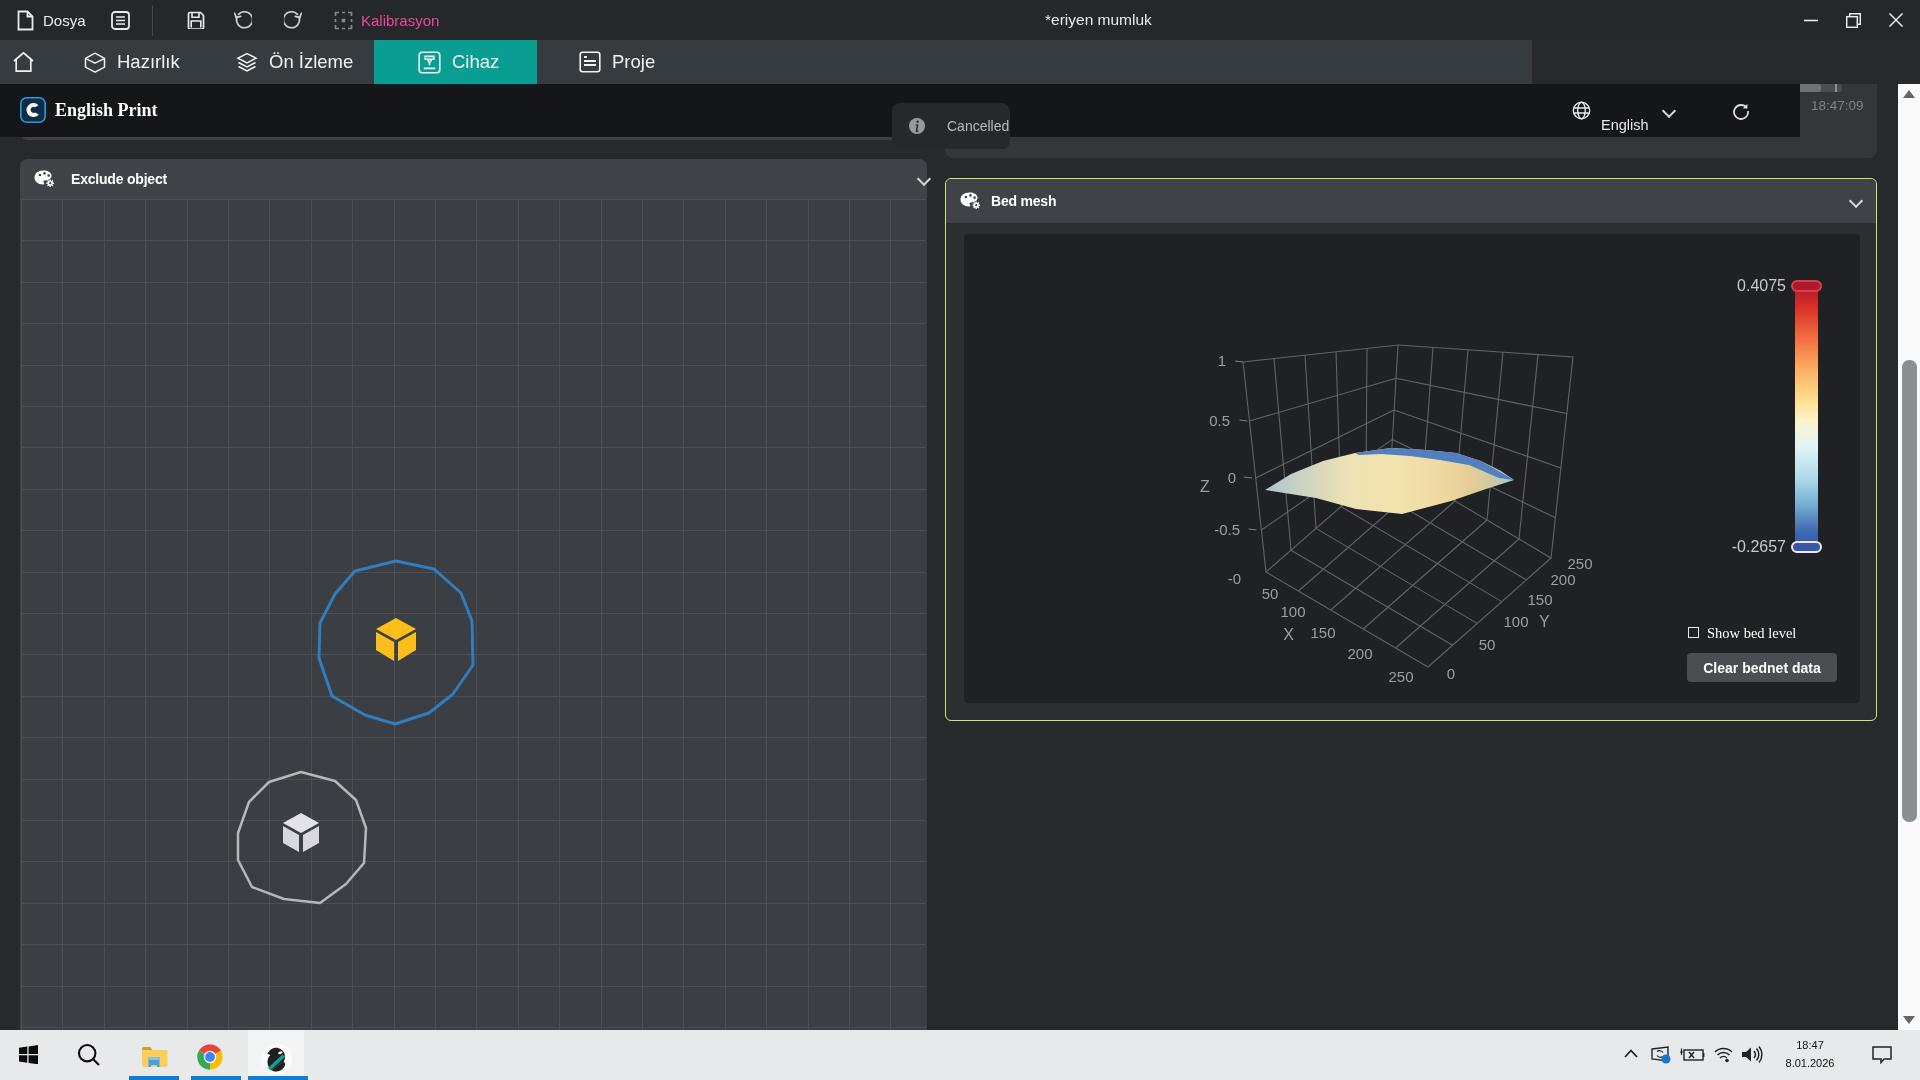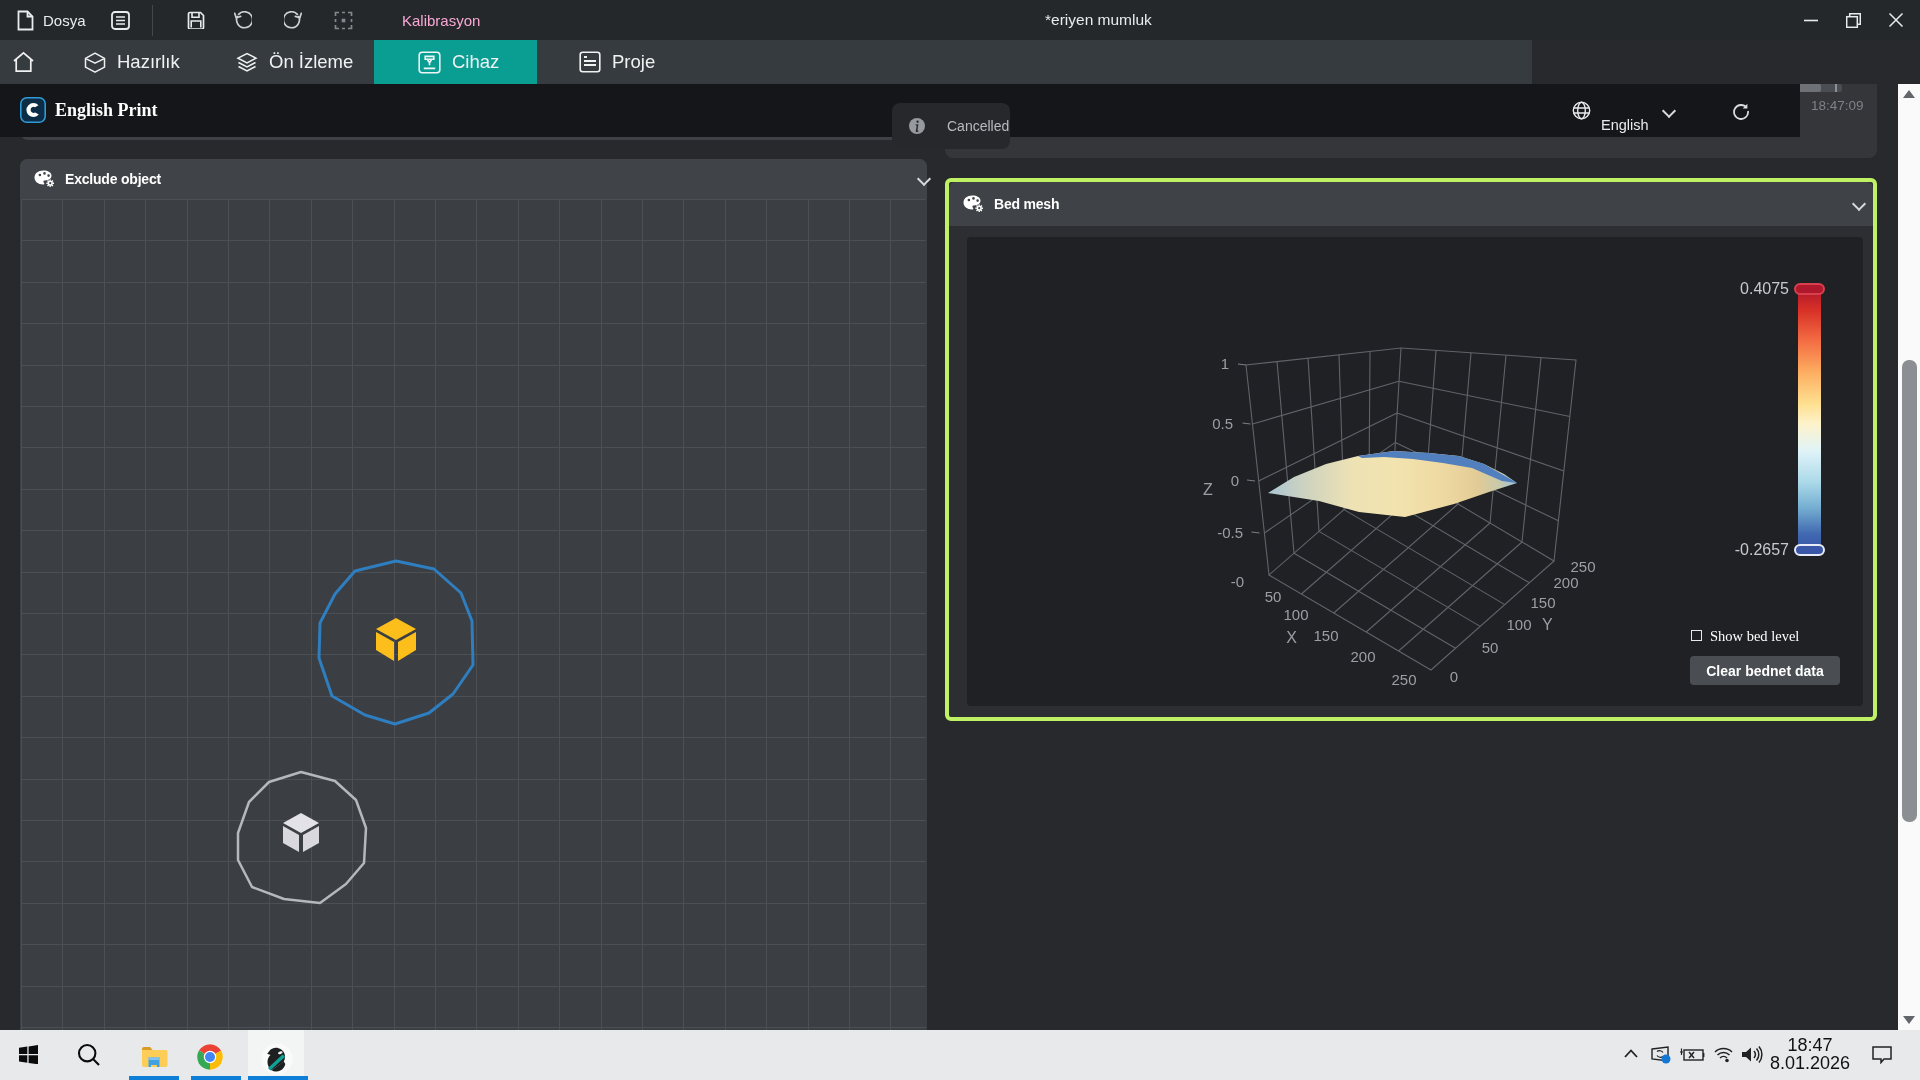--- a/index.html
+++ b/index.html
@@ -29,21 +29,21 @@
   
   #expanel { left:20px; top:75px; width:907px; height:871px; background:#3b3e42;
              border-radius:8px 8px 0 0; }
   .phead { position:absolute; left:0; top:0; width:100%; background:#404449; display:flex; align-items:center;
            color:#fff; font-weight:bold; font-size:14px; letter-spacing:-0.2px; }
   #expanel .phead { height:40px; border-radius:8px 8px 0 0; }
   #exgrid { left:1px; top:40px; width:905px; height:831px; }
 
   
   #bmpanel { left:945px; top:94px; width:932px; height:543px; background:#2c2e32; border-radius:6px;
-             border:4px solid #bef264; }
+             border:1px solid #bef264; }
   #bmpanel .phead { height:44px; border-radius:6px 6px 0 0; background:#3f4246; }
   #plotarea { left:18px; top:55px; width:896px; height:469px; background:#1f2125; border-radius:4px; }
 
   .chev { width:10px; height:10px; border-right:2px solid #d7d9db; border-bottom:2px solid #d7d9db;
           transform:rotate(45deg); position:absolute; }
 
   
   #sbar { left:1898px; top:84px; width:22px; height:946px; background:#fafafa; }
 
   
@@ -86,21 +86,21 @@
           <path d="M13.4 3.4 A8 8 0 1 0 14.8 5.6" fill="none" stroke="#ced1d3" stroke-width="1.7" stroke-linecap="round"></path>
           <path d="M16.8 1.6 L16.5 6.3 L11.8 6.0" fill="none" stroke="#ced1d3" stroke-width="1.7" stroke-linecap="round" stroke-linejoin="round" transform="rotate(14 14.3 3.9)"></path>
         </svg>
     </div>
     <div class="item" style="left:334px;">
       <svg width="19" height="19" viewBox="0 0 19 19" fill="none" stroke="#84888d" stroke-width="1.7">
           <path d="M1.5 5 v-3.5 h3.5 M14 1.5 h3.5 v3.5 M17.5 14 v3.5 h-3.5 M5 17.5 h-3.5 v-3.5 M8 1.5 h3 M1.5 8 v3 M17.5 8 v3 M8 17.5 h3"></path>
           <rect x="7.7" y="7.7" width="3.6" height="3.6" fill="#84888d" stroke="none"></rect>
         </svg>
     </div>
-    <div class="item" style="left:361px; color:#f9a8d4; font-size:15px;margin-left:41px;">Kalibrasyon</div>
+    <div class="item" style="left:361px; color:#ec4899; font-size:15px;">Kalibrasyon</div>
     <div class="item" style="left:1045px; font-size:15.5px;">*eriyen mumluk</div>
     <div class="item" style="left:1804px;">
         <svg width="14" height="14" viewBox="0 0 14 14">
           <path d="M0 7.5 h14" stroke="#e9ebec" stroke-width="1.6"></path>
         </svg>
       </div>
     <div class="item" style="left:1846px;">
         <svg width="15" height="15" viewBox="0 0 15 15" fill="none" stroke="#e9ebec" stroke-width="1.5">
           <rect x="0.7" y="3.7" width="10.6" height="10.6"></rect>
           <path d="M3.7 3.4 v-2.7 h10.6 v10.6 h-2.7"></path>
@@ -188,21 +188,21 @@
       <div class="phead">
         <svg style="margin-left:14px;" width="22" height="18" viewBox="0 0 22 18" fill="#fff">
             <path d="M9.5 0.5 C4 0.5 0.5 3.6 0.5 7.6 c0 4 3.6 7 8.6 7 .9 0 1.2-.4 1.2-1 0-.5-.3-.8-.6-1.2 -.3-.4-.5-.8-.2-1.3 .3-.5 .8-.6 1.6-.6 3.3 0 6.4-1.6 6.4-4.9 C17.5 2.5 13.8 0.5 9.5 0.5z M4.6 5 a1.3 1.3 0 1 1 2.6 0 a1.3 1.3 0 0 1 -2.6 0z M9.2 3.4 a1.3 1.3 0 1 1 2.6 0 a1.3 1.3 0 0 1 -2.6 0z M13.3 5.6 a1.3 1.3 0 1 1 2.6 0 a1.3 1.3 0 0 1 -2.6 0z"></path>
             <circle cx="16.2" cy="13.2" r="3.4" fill="#404449"></circle>
             <circle cx="16.2" cy="13.2" r="2.6" fill="#fff"></circle>
             <circle cx="16.2" cy="13.2" r="1.1" fill="#404449"></circle>
             <g stroke="#fff" stroke-width="1.4">
               <path d="M16.2 9.4 v1.4 M16.2 15.6 v1.4 M12.4 13.2 h1.4 M18.6 13.2 h1.4 M13.5 10.5 l1 1 M17.9 14.9 l1 1 M18.9 10.5 l-1 1 M14.5 14.9 l-1 1"></path>
             </g>
           </svg>
-        <span style="margin-left:9px;">Exclude object</span>
+        <span style="margin-left:15px;">Exclude object</span>
         <div class="chev" style="left:899px; top:15px;"></div>
       </div>
       <div id="exgrid" class="abs"></div>
       <svg class="abs" style="left:1px; top:40px;" width="905" height="831" viewBox="0 0 905 831">
         <path d="M0.5 0 V831 M0 0.5 H905 M41.5 0 V831 M83.5 0 V831 M124.5 0 V831 M166.5 0 V831 M207.5 0 V831 M248.5 0 V831 M290.5 0 V831 M331.5 0 V831 M373.5 0 V831 M414.5 0 V831 M455.5 0 V831 M497.5 0 V831 M538.5 0 V831 M580.5 0 V831 M621.5 0 V831 M662.5 0 V831 M704.5 0 V831 M745.5 0 V831 M787.5 0 V831 M828.5 0 V831 M869.5 0 V831 M0 41.5 H905 M0 83.5 H905 M0 124.5 H905 M0 166.5 H905 M0 207.5 H905 M0 248.5 H905 M0 290.5 H905 M0 331.5 H905 M0 373.5 H905 M0 414.5 H905 M0 455.5 H905 M0 497.5 H905 M0 538.5 H905 M0 580.5 H905 M0 621.5 H905 M0 662.5 H905 M0 704.5 H905 M0 745.5 H905 M0 787.5 H905 M0 828.5 H905" stroke="#4c4f54" stroke-width="1" shape-rendering="crispEdges" fill="none"></path>
         <polygon points="375,362 413,370 440,394 451,422 452,466 432,495 408,514 374,525 344,516 311,497 298,459 299,424 314,395 334,372" fill="none" stroke="#2e7ec0" stroke-width="3" stroke-linejoin="round"></polygon>
         <polygon points="280,573 314,582 335,601 345,629 343,664 325,685 299,704 263,700 231,688 217,661 217,634 228,603 248,583" fill="none" stroke="#b6b7bb" stroke-width="2.5" stroke-linejoin="round"></polygon>
 
         <g>
             <polygon points="375,419 395,430 375,441 355,430" fill="#fcbe1b"></polygon>
@@ -380,19 +380,19 @@
       <path d="M9 5 l5 6 M14 5 l-5 6" stroke-width="1.5"></path>
     </svg>
     <svg class="abs" style="left:1713px; top:16px;" width="21" height="17" viewBox="0 0 21 17" fill="none" stroke="#222" stroke-width="1.5">
       <path d="M2 6 a12 12 0 0 1 17 0 M4.5 9 a8.5 8.5 0 0 1 12 0 M7 12 a5 5 0 0 1 7 0"></path>
       <circle cx="14" cy="14.5" r="1.8" fill="#222" stroke="none"></circle>
     </svg>
     <svg class="abs" style="left:1741px; top:16px;" width="22" height="17" viewBox="0 0 22 17">
       <path d="M1 6 h4 l5-4.5 v14 L5 11 H1 z" fill="#222"></path>
       <path d="M13 5 a5.5 5.5 0 0 1 0 7 M15.5 2.5 a9 9 0 0 1 0 12 M18 0.5 a12.5 12.5 0 0 1 0 16" fill="none" stroke="#222" stroke-width="1.5"></path>
     </svg>
-    <div class="abs" style="left:1770px; top:6px; width:80px; text-align:center; font-size:18px; color:#111; line-height:18px;">18:47<br>8.01.2026</div>
+    <div class="abs" style="left:1770px; top:6px; width:80px; text-align:center; font-size:11px; color:#111; line-height:18px;">18:47<br>8.01.2026</div>
     <svg class="abs" style="left:1872px; top:16px;" width="20" height="18" viewBox="0 0 20 18" fill="none" stroke="#222" stroke-width="1.5">
         <path d="M1 1 h18 v12 h-7 l-3 3.5 v-3.5 H1 z"></path>
       </svg>
   </div>
 
 </div>
 
 </body></html>

